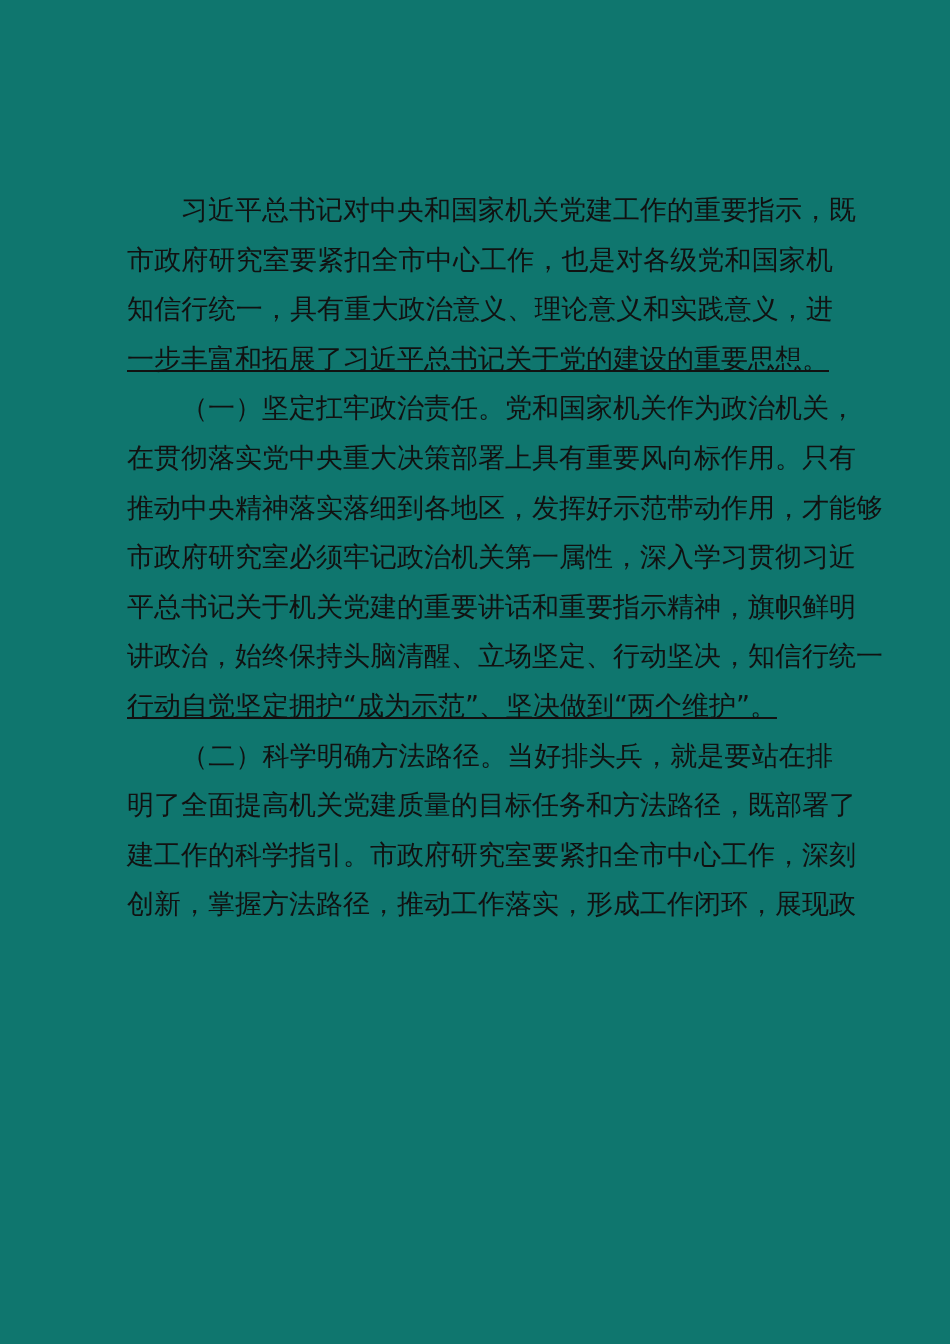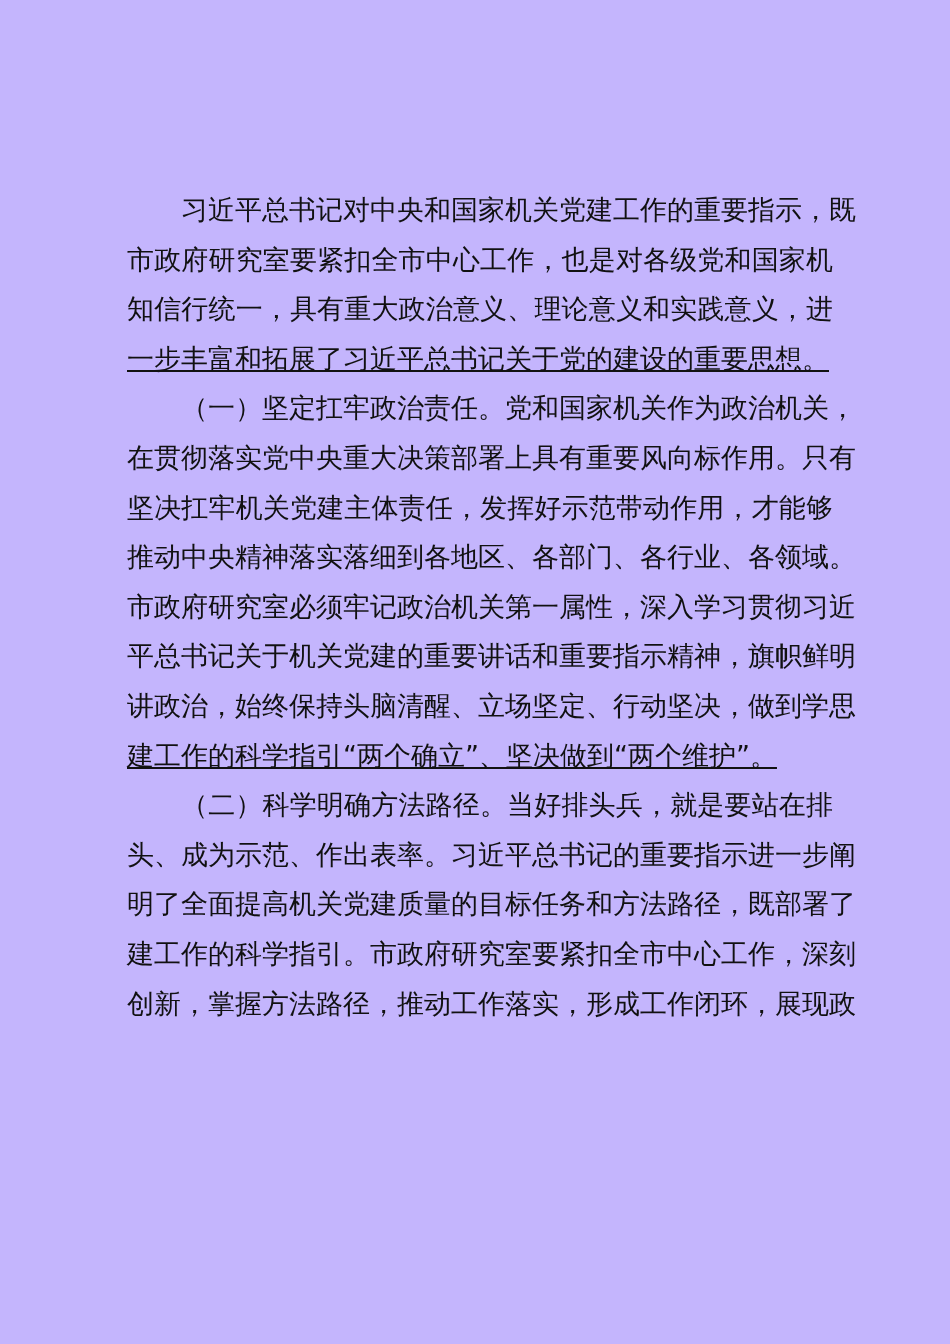--- a/index.html
+++ b/index.html
@@ -1,17 +1,17 @@
 <!DOCTYPE html>
 <html><head>
 <meta charset="utf-8">
 <style>
   html, body { margin: 0; padding: 0; background: #ffffff; }
   body { width: 950px; height: 1344px; position: relative; overflow: hidden; }
-  .page { position: absolute; left: 0; top: 0; width: 950px; height: 1344px; background: #c4b5fd; }
+  .page { position: absolute; left: 0; top: 0; width: 950px; height: 1344px; background: #0f766e; }
   .content { position: absolute; left: 127px; top: 185px; width: 706px; }
   .line {
     height: 49.6px;
     line-height: 49.6px;
     font-family: "DejaVu Sans", "Liberation Sans", sans-serif;
     font-size: 27px;
     color: #111111;
     white-space: nowrap;
     text-align: justify;
     text-align-last: justify;
@@ -29,30 +29,28 @@
     <div>
       <div class="line indent">习近平总书记对中央和国家机关党建工作的重要指示，既</div>
       <div class="line">市政府研究室要紧扣全市中心工作，也是对各级党和国家机</div>
       <div class="line">知信行统一，具有重大政治意义、理论意义和实践意义，进</div>
       <div class="line last">一步丰富和拓展了习近平总书记关于党的建设的重要思想。</div>
     </div>
 
     <div>
       <div class="line indent">（一）坚定扛牢政治责任。党和国家机关作为政治机关，</div>
       <div class="line">在贯彻落实党中央重大决策部署上具有重要风向标作用。只有</div>
-      <div class="line">坚决扛牢机关党建主体责任，发挥好示范带动作用，才能够</div>
-      <div class="line">推动中央精神落实落细到各地区、各部门、各行业、各领域。</div>
+      <div class="line">推动中央精神落实落细到各地区，发挥好示范带动作用，才能够</div>
       <div class="line">市政府研究室必须牢记政治机关第一属性，深入学习贯彻习近</div>
       <div class="line">平总书记关于机关党建的重要讲话和重要指示精神，旗帜鲜明</div>
-      <div class="line">讲政治，始终保持头脑清醒、立场坚定、行动坚决，做到学思</div>
-      <div class="line last">建工作的科学指引“两个确立”、坚决做到“两个维护”。</div>
+      <div class="line">讲政治，始终保持头脑清醒、立场坚定、行动坚决，知信行统一</div>
+      <div class="line last">行动自觉坚定拥护“成为示范”、坚决做到“两个维护”。</div>
     </div>
 
     <div>
       <div class="line indent">（二）科学明确方法路径。当好排头兵，就是要站在排</div>
-      <div class="line">头、成为示范、作出表率。习近平总书记的重要指示进一步阐</div>
       <div class="line">明了全面提高机关党建质量的目标任务和方法路径，既部署了</div>
       <div class="line">建工作的科学指引。市政府研究室要紧扣全市中心工作，深刻</div>
       <div class="line">创新，掌握方法路径，推动工作落实，形成工作闭环，展现政</div>
     </div>
 
   </div>
 </div>
 
 </body></html>

